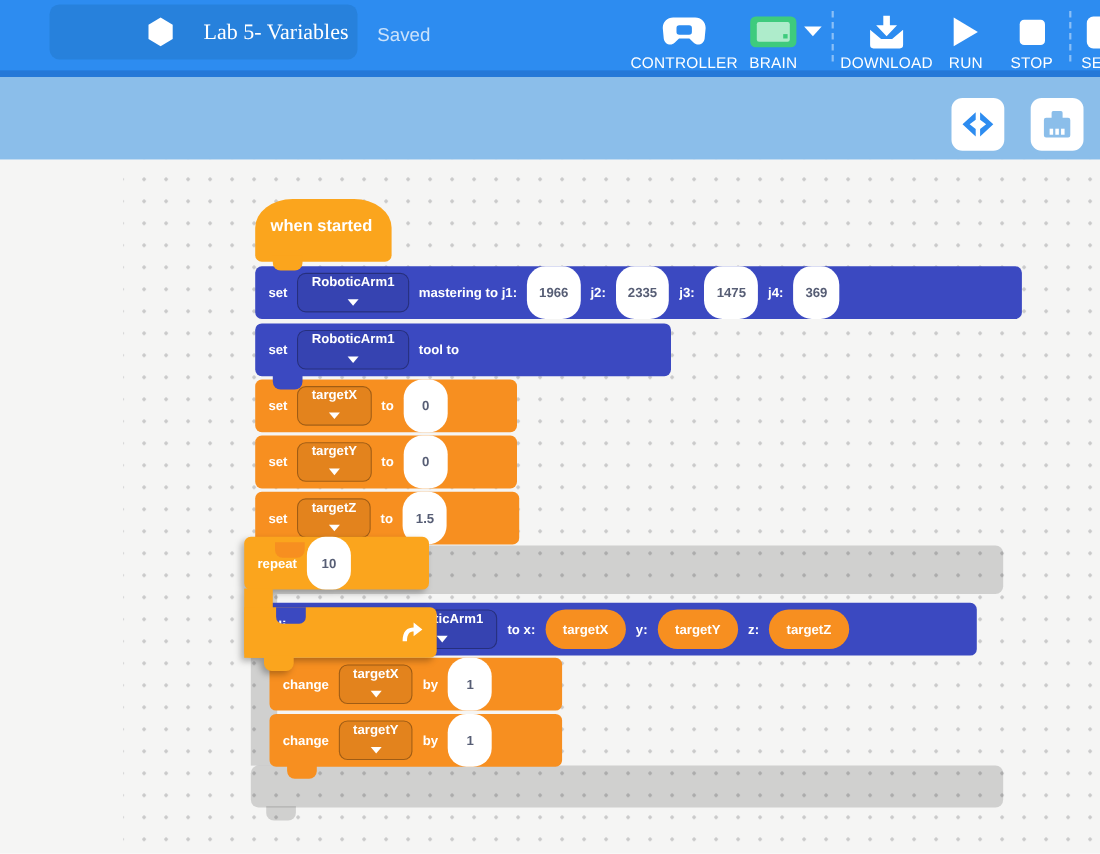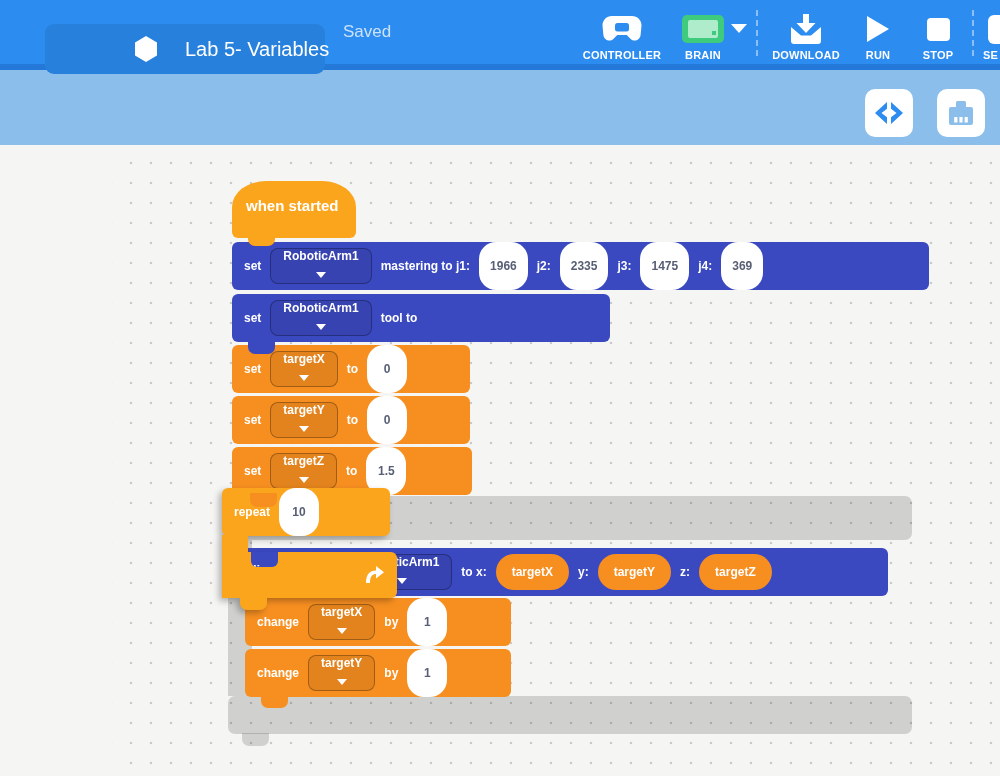--- a/index.html
+++ b/index.html
@@ -1,26 +1,26 @@
 <!DOCTYPE html>
 <html><head>
 <meta charset="utf-8">
 <style>
   html,body{margin:0;padding:0;width:1000px;height:776px;overflow:hidden;
     font-family:"Liberation Sans",sans-serif;-webkit-font-smoothing:antialiased;}
   .abs{position:absolute;}
 
   
   #topbar{position:absolute;left:0;top:0;width:1000px;height:64px;background:#2d8cf0;border-bottom:6px solid #2478d8;z-index:10;}
-  #title-pill{position:absolute;left:45px;top:24px;width:280px;height:50px;background:#2781dc;border-radius:9px;display:flex;align-items:center;padding-left:88px;box-sizing:border-box;}
+  #title-pill{position:absolute;left:45px;top:4px;width:280px;height:50px;background:#2781dc;border-radius:9px;display:flex;align-items:center;padding-left:88px;box-sizing:border-box;font-family:Liberation Serif, serif;}
   #title-text{color:#fff;font-size:20px;font-weight:500;margin-left:26px;white-space:nowrap;}
   #save-status{position:absolute;left:343px;top:0;height:64px;display:flex;align-items:center;color:rgba(255,255,255,0.75);font-size:17px;}
   .tb-item{position:absolute;top:13px;display:flex;flex-direction:column;align-items:center;cursor:pointer;}
   .tb-icon{height:32px;display:flex;align-items:center;justify-content:center;}
-  .tb-label{font-size:11px;font-weight:700;color:#fff;letter-spacing:.2px;margin-top:4px;white-space:nowrap;}
+  .tb-label{font-size:14px;font-weight:400;color:#fff;letter-spacing:.2px;margin-top:4px;white-space:nowrap;}
   .tb-divider{position:absolute;top:10px;height:46px;width:0;border-left:2px dashed rgba(255,255,255,0.45);}
   .run-triangle{width:0;height:0;border-top:13px solid transparent;border-bottom:13px solid transparent;border-left:22px solid #fff;}
   .stop-square{width:23px;height:23px;background:#fff;border-radius:4px;}
   .caret{width:0;height:0;border-left:5px solid transparent;border-right:5px solid transparent;border-top:6px solid #fff;}
   .caret-lg{width:0;height:0;border-left:8px solid transparent;border-right:8px solid transparent;border-top:9px solid #fff;}
 
   
   #subtoolbar{position:absolute;left:0;top:70px;width:1000px;height:75px;background:#8bbeea;z-index:9;}
   .sq-btn{position:absolute;top:19px;width:48px;height:48px;background:#fff;border-radius:10px;display:flex;align-items:center;justify-content:center;cursor:pointer;}
 

